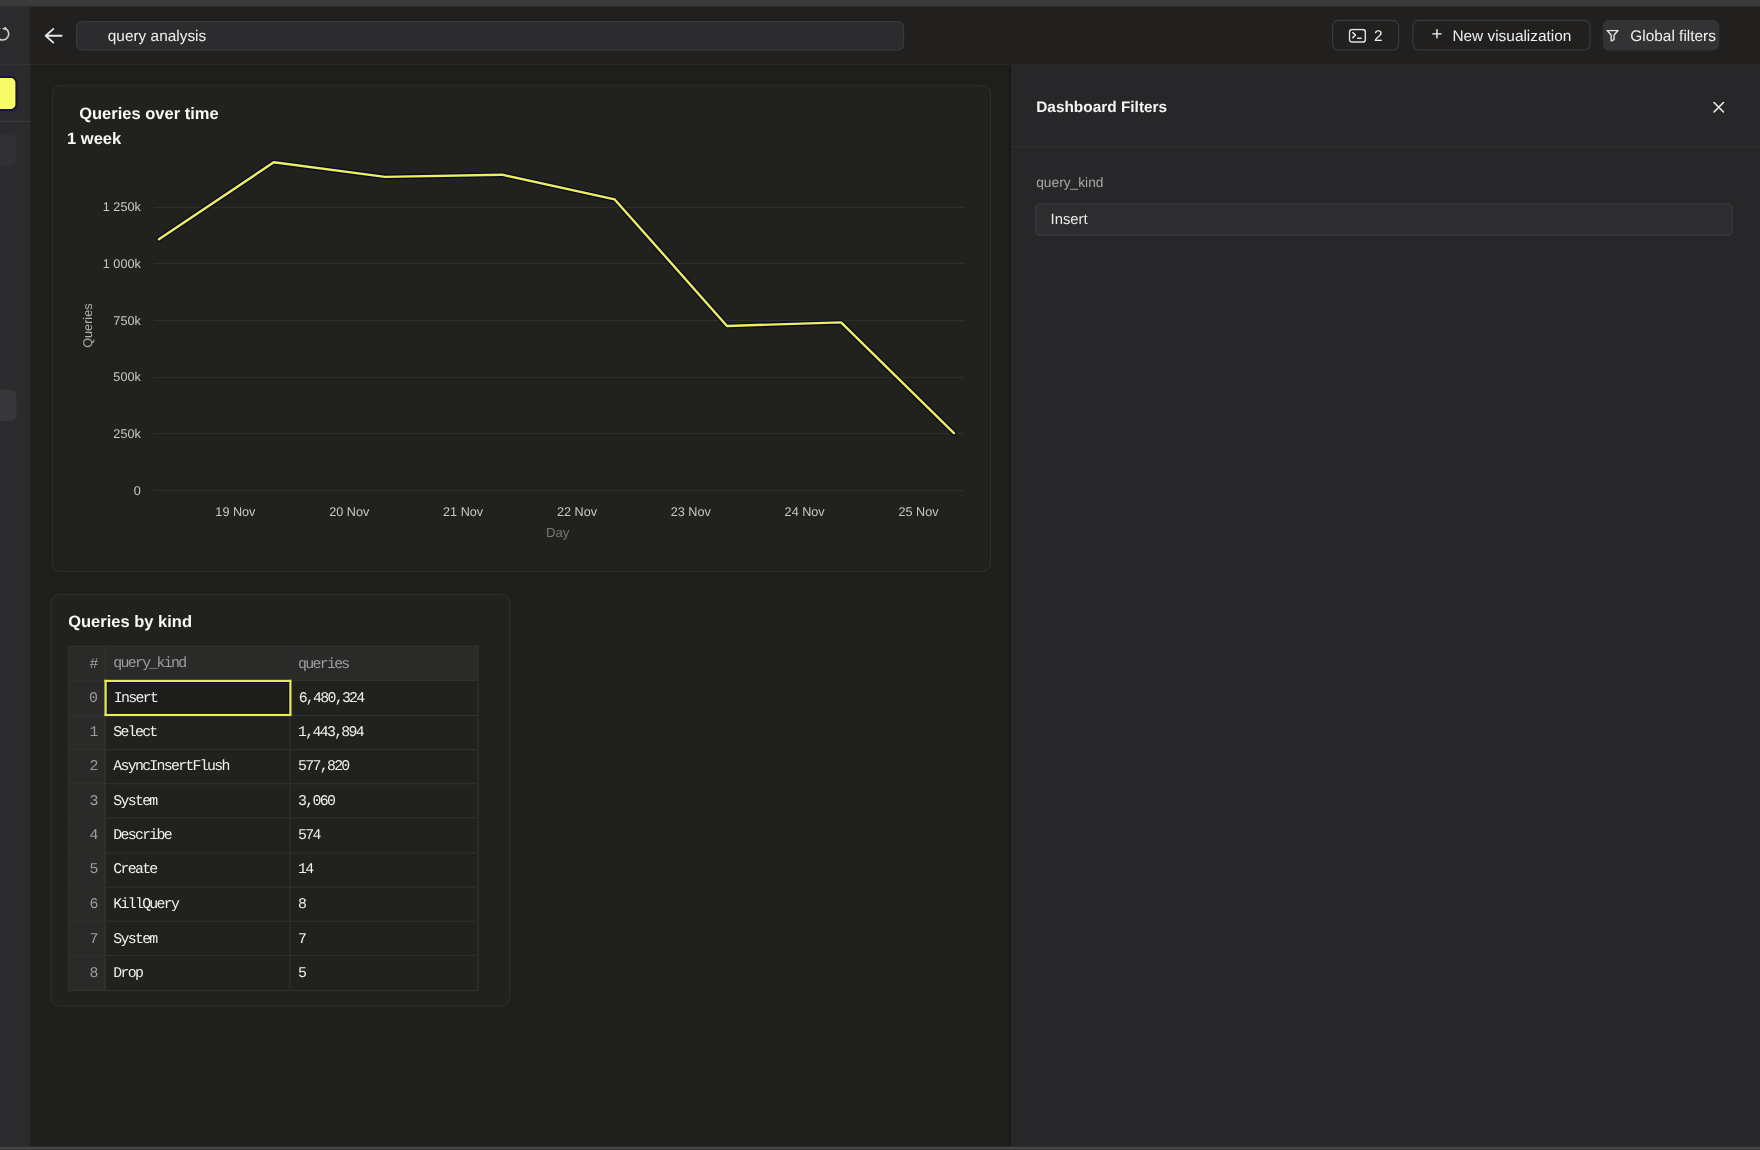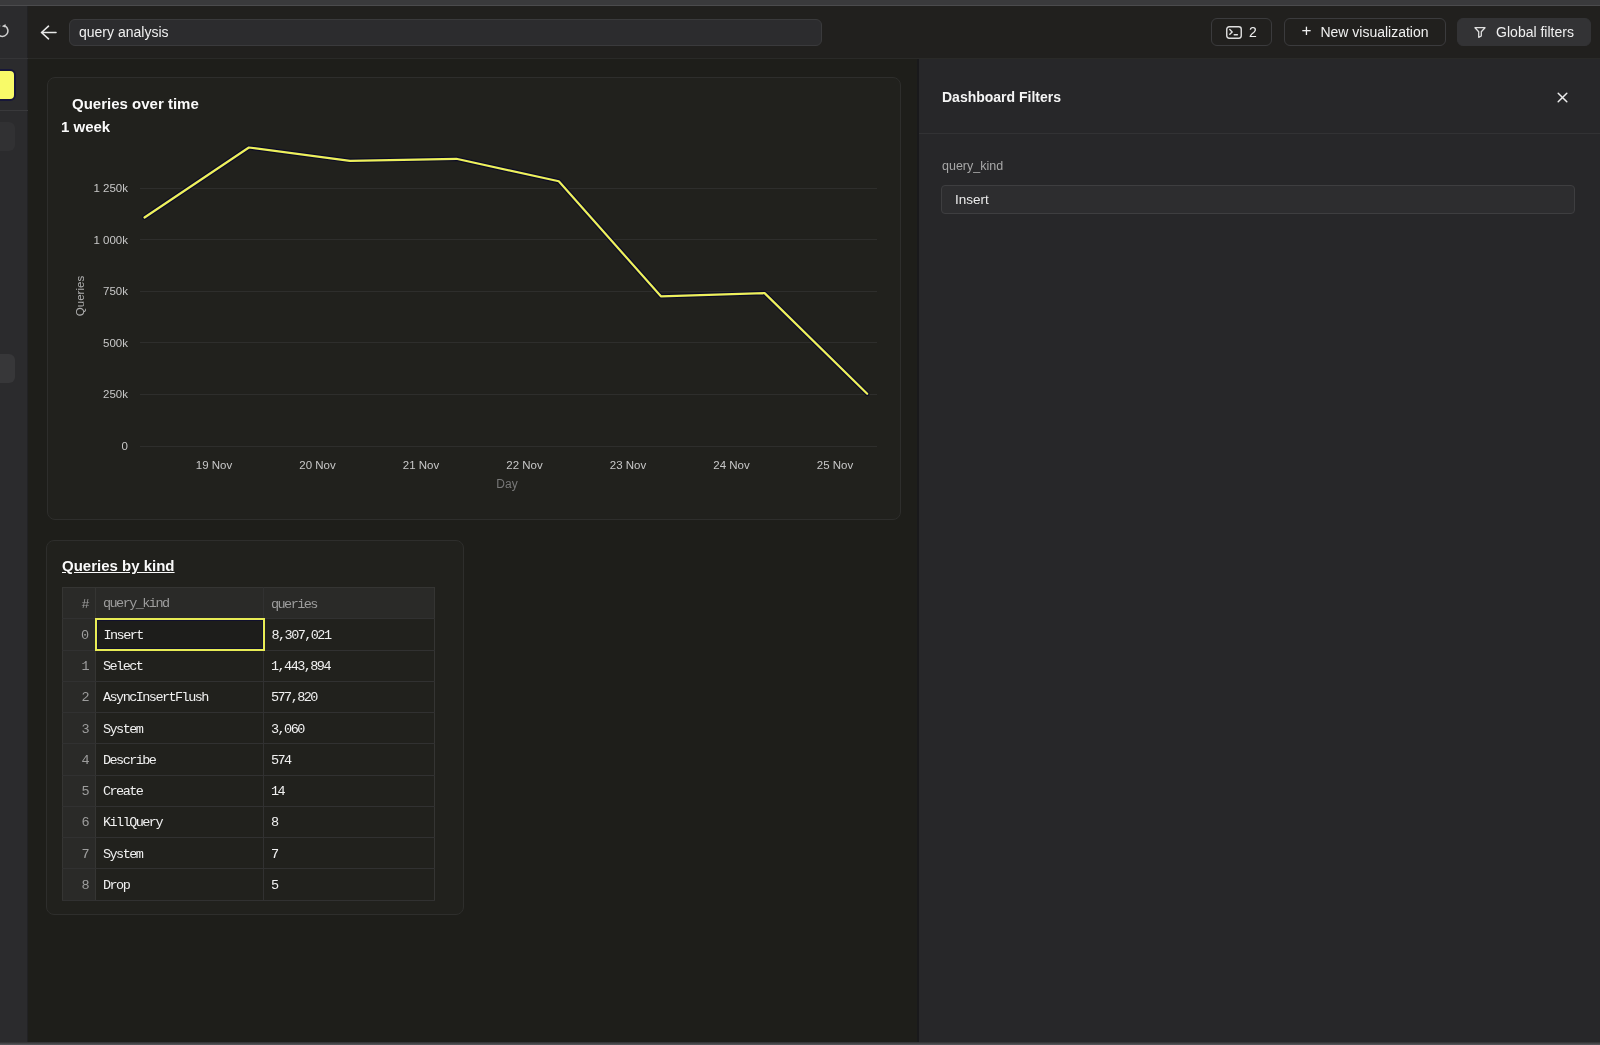--- a/index.html
+++ b/index.html
@@ -7,46 +7,46 @@
   .abs { position:absolute; }
   #stage { position:relative; width:1600px; height:1045px; }
 
   
   #chrome { left:0; top:0; width:1600px; height:4.5px; background:#3a3a3c; }
   #chromeline { left:0; top:4.5px; width:1600px; height:1.5px; background:#4b4b4d; }
 
   
   #topbar { left:0; top:6px; width:1600px; height:53px; background:#21201e; border-bottom:1px solid #2a2a28; }
   #backarrow { left:37px; top:21px; width:22px; height:24px; color:#e8e8e8; font-size:20px; }
-  #searchbox { left:69px; top:19px; width:753px; height:27px; background:#2c2c2e; border:1px solid #3a3a3c; border-radius:6px; color:#f0f0f0; font-size:14px; line-height:25px; padding-left:9px; }
+  #searchbox { left:69px; top:19px; width:753px; height:27px; background:#2c2c2e; border:1px solid #3a3a3c; border-radius:6px; color:#f0f0f0; font-size:14px; line-height:25px; padding-left:28px; }
   .tbtn { top:18px; height:28px; border:1px solid #3b3b3d; border-radius:6px; color:#f0f0f0; font-size:14px; display:flex; align-items:center; justify-content:center; }
   #btn1 { left:1211px; width:61px; }
   #btn2 { left:1284px; width:162px; }
-  #btn3 { left:1457px; width:134px; background:#333335; border-color:#333335; }
+  #btn3 { left:1457px; width:106px; background:#333335; border-color:#333335; }
 
   
   #sidebar { left:0; top:6px; width:28px; height:1039px; background:#2b2b2d; border-right:1px solid #222224; }
   #sb-divider1 { left:0; top:58px; width:28px; height:1px; background:#353537; }
   #sb-divider2 { left:0; top:110px; width:28px; height:1px; background:#39393b; }
   #yellowsq { left:-10px; top:69px; width:26px; height:32px; background:#f8fa68; border:2px solid #16163a; border-radius:6px; }
   #graysq1 { left:-10px; top:122px; width:25px; height:29px; background:#313133; border-radius:6px; }
   #graysq2 { left:-10px; top:354px; width:25px; height:29px; background:#373739; border-radius:6px; }
   #refresh { left:-5px; top:24px; width:14px; height:14px; }
 
   
   #bottomstrip { left:0; top:1042px; width:1600px; height:3px; background:linear-gradient(180deg,#2e2e30,#5a5a5e); }
 
   
   #chartcard { left:47px; top:77px; width:854px; height:443px; background:#21211d; border:1px solid #2e2e2c; border-radius:8px; }
   #ctitle1 { left:72px; top:95px; font-size:15px; font-weight:bold; color:#fafafa; }
   #ctitle2 { left:61px; top:118px; font-size:15px; font-weight:bold; color:#fafafa;text-align:center; }
 
   
   #tablecard { left:46px; top:540px; width:418px; height:375px; background:#21211d; border:1px solid #2e2e2c; border-radius:8px; }
-  #ttitle { left:62px; top:557px; font-size:15px; font-weight:bold; color:#fafafa;text-decoration:underline; }
+  #ttitle { left:62px; top:557px; font-size:15px; font-weight:bold; color:#fafafa; }
 
   table#qtable { position:absolute; left:62px; top:587px; border-collapse:collapse; table-layout:fixed; font-family:"Liberation Mono", monospace; font-size:13.5px; letter-spacing:-1.55px; border:1px solid #353533; }
   #qtable td { height:31.28px; padding:2px 0 0 0; border-bottom:1px solid #313131; vertical-align:middle; }
   #qtable .idx { width:33px; background:#2a2a28; color:#9d9d9d; text-align:right; padding-right:7px; border-right:1px solid #353533; }
   #qtable .k { width:168px; color:#f0f0f0; padding-left:7px; border-right:1px solid #313131;}
   #qtable .v { width:171px; color:#f0f0f0; padding-left:7px; }
   #qtable tr.hdr td { background:#2a2a28; color:#9d9d9d; }
   #qtable tr.hdr .k, #qtable tr.hdr .v { color:#9d9d9d; }
   #qtable td.sel { border:2px solid #e8ec55; box-shadow: inset 0 0 0 1px #10102e; background:#1d1d1b; }
 
@@ -140,21 +140,21 @@
   <table id="qtable">
     <tbody>
         <tr class="hdr">
           <td class="idx">#</td>
           <td class="k">query_kind</td>
           <td class="v">queries</td>
         </tr>
     <tr>
           <td class="idx">0</td>
           <td class="k sel">Insert</td>
-          <td class="v">8,307,021</td>
+          <td class="v">6,480,324</td>
         </tr>
     <tr>
           <td class="idx">1</td>
           <td class="k">Select</td>
           <td class="v">1,443,894</td>
         </tr>
     <tr>
           <td class="idx">2</td>
           <td class="k">AsyncInsertFlush</td>
           <td class="v">577,820</td>

